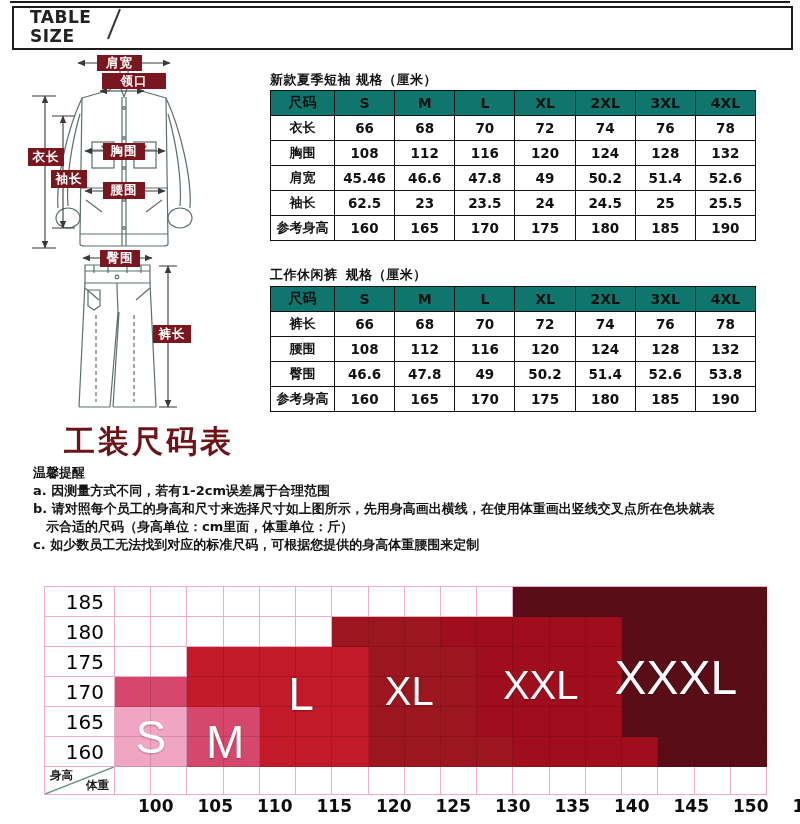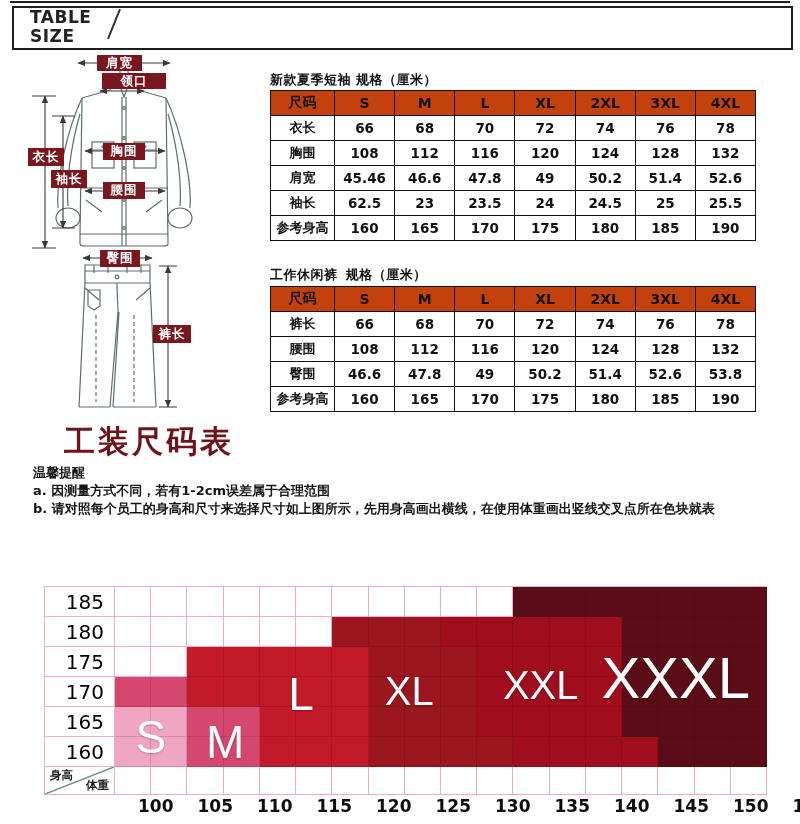--- a/index.html
+++ b/index.html
@@ -20,21 +20,21 @@
   .diagram svg{position:absolute;left:0;top:0;}
   .dlabel{position:absolute;background:#7a161e;color:#fff;font-size:12.5px;font-weight:bold;
       display:flex;align-items:center;justify-content:center;letter-spacing:1px;line-height:1;}
 
   
   .tbl-title{position:absolute;font-size:13px;font-weight:bold;color:#111;letter-spacing:.5px;}
   .tbl-wrap{position:absolute;left:270px;width:486px;}
   table.spec{border-collapse:collapse;width:486px;table-layout:fixed;}
   table.spec th,table.spec td{border:1.6px solid #111;height:24px;text-align:center;
       font-size:13.5px;font-weight:bold;padding:0;}
-  table.spec thead th{background:#c2410c;font-size:14px;}
+  table.spec thead th{background:#0f766e;font-size:14px;}
   table.spec .rowlab{font-size:13px;}
   table.spec col.c0{width:64px;}
 
   
   .sec-title{position:absolute;left:64px;top:421px;font-size:31px;font-weight:bold;
       color:#6e1318;letter-spacing:3px;}
   .notes{position:absolute;left:33px;top:464px;width:760px;font-size:13px;font-weight:bold;
       color:#141414;line-height:18px;white-space:nowrap;}
   .notes .indent{padding-left:13px;}
 
@@ -292,20 +292,22 @@
       </tbody>
     </table>
   </div>
 
 <div class="sec-title">工装尺码表</div>
 <div class="notes">
   <div>温馨提醒</div>
   <div id="notes-lines">
       <div>a. 因测量方式不同，若有1-2cm误差属于合理范围</div>
       <div>b. 请对照每个员工的身高和尺寸来选择尺寸如上图所示，先用身高画出横线，在使用体重画出竖线交叉点所在色块就表</div>
+      <div class="indent">示合适的尺码（身高单位：cm里面，体重单位：斤）</div>
+      <div>c. 如少数员工无法找到对应的标准尺码，可根据您提供的身高体重腰围来定制</div>
     </div>
 </div>
 
 <div class="hm-grid" id="hm-grid">
     <div class="hm-y">185</div>
     <div class="hm-c w"></div>
     <div class="hm-c w"></div>
     <div class="hm-c w"></div>
     <div class="hm-c w"></div>
     <div class="hm-c w"></div>
@@ -438,21 +440,21 @@
     <div class="hm-c w"></div>
     <div class="hm-c w"></div>
     <div class="hm-c w"></div>
   </div>
 <div class="hm-overlay" id="hm-overlay">
     <div class="hm-size-label" style="left: 14.8%; top: 72.6%; font-size: 46px;">S</div>
     <div class="hm-size-label" style="left: 25.1%; top: 75%; font-size: 46px;">M</div>
     <div class="hm-size-label" style="left: 35.6%; top: 51.9%; font-size: 46px;">L</div>
     <div class="hm-size-label" style="left: 50.6%; top: 50.5%; font-size: 40px;">XL</div>
     <div class="hm-size-label" style="left: 68.8%; top: 47.6%; font-size: 40px;">XXL</div>
-    <div class="hm-size-label" style="left: 87.5%; top: 44.2%; font-size: 58px;">XXXL</div>
+    <div class="hm-size-label" style="left: 87.5%; top: 44.2%; font-size: 48px;">XXXL</div>
   </div>
 <div class="hm-xaxis" id="hm-xaxis">
     <div></div>
     <div>100</div>
     <div>105</div>
     <div>110</div>
     <div>115</div>
     <div>120</div>
     <div>125</div>
     <div>130</div>

